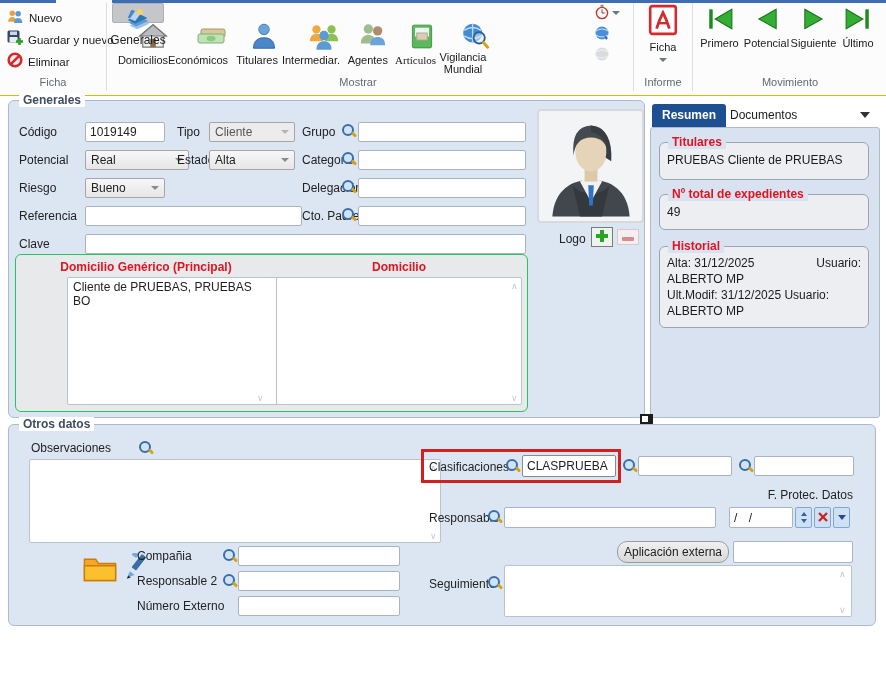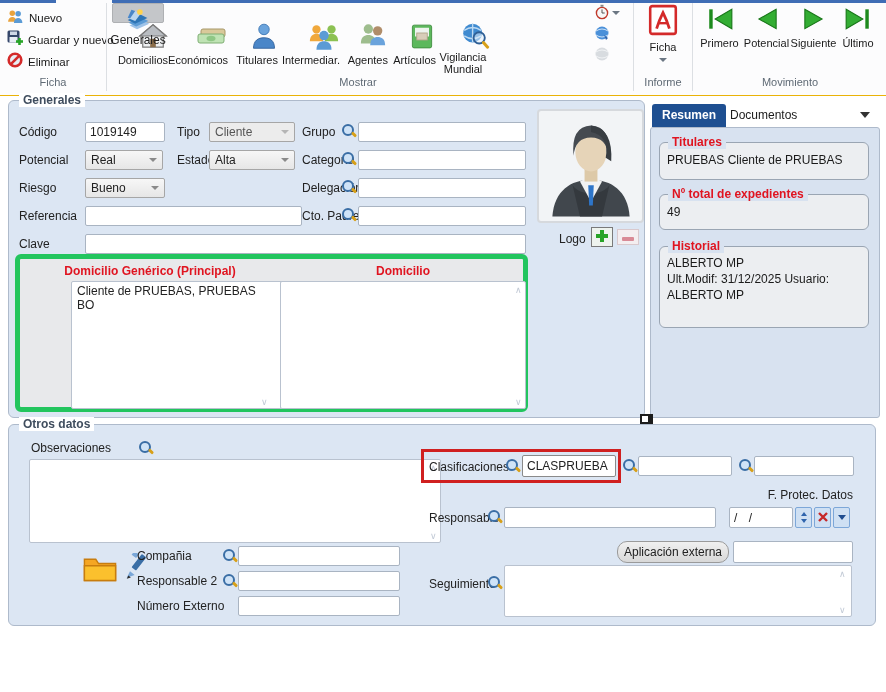--- a/index.html
+++ b/index.html
@@ -162,21 +162,21 @@
         <span class="ic">
           <svg width="30" height="28" viewBox="0 0 32 30">
               <circle cx="11" cy="7.5" r="5" fill="#9ebd8e"></circle>
               <path d="M3 23c0-7 4-9 8-9s8 2 8 9z" fill="#9ebd8e"></path>
               <circle cx="21" cy="9.5" r="5" fill="#b08d6a"></circle>
               <path d="M13 25c0-7 4-9 8-9s8 2 8 9z" fill="#6aa3dc"></path>
             </svg>
         </span>
         <span>Agentes</span>
       </div>
-      <div class="rbtn" style="width:48px;">
+      <div class="rbtn" style="width:48px;font-family:Liberation Serif, serif;">
         <span class="ic">
           <svg width="28" height="29" viewBox="0 0 32 32">
               <rect x="5" y="3" width="22" height="26" rx="2" fill="#5cb85c" stroke="#3d8b3d"></rect>
               <rect x="8" y="6" width="16" height="10" fill="#eef4ee"></rect>
               <rect x="10" y="12" width="12" height="8" fill="#d8cdb8" stroke="#b0a488"></rect>
             </svg>
         </span>
         <span>Artículos</span>
       </div>
       <div class="rbtn" style="width:54px;">
@@ -285,21 +285,21 @@
     <span class="lbl" style="left:168px;top:24px;">Tipo</span>
     <div class="sel dis" style="left:200px;top:21px;width:86px;">
         <span>Cliente</span>
         <span class="car"></span>
       </div>
     <span class="lbl" style="left:293px;top:24px;">Grupo</span>
     <span class="mag" style="left:333px;top:23px;"></span>
     <input class="inp" style="left: 349px; top: 21px; width: 168px;">
 
     <span class="lbl" style="left:10px;top:52px;">Potencial</span>
-    <div class="sel" style="left:76px;top:49px;width:78px;">
+    <div class="sel" style="left:76px;top:49px;width:104px;">
         <span>Real</span>
         <span class="car"></span>
       </div>
     <span class="lbl" style="left:168px;top:52px;">Estado</span>
     <div class="sel" style="left:200px;top:49px;width:86px;">
         <span>Alta</span>
         <span class="car"></span>
       </div>
     <span class="lbl" style="left:293px;top:52px;">Categoría</span>
     <span class="mag" style="left:333px;top:51px;"></span>
@@ -343,21 +343,21 @@
             <line x1="7" y1="1" x2="7" y2="13" stroke="#28a428" stroke-width="4"></line>
             <line x1="1" y1="7" x2="13" y2="7" stroke="#28a428" stroke-width="4"></line>
           </svg></span>
     </div>
     <div style="position:absolute;left:608px;top:128px;width:22px;height:16px;background:#f4eef0;border:1px solid #d9c9cd;display:flex;align-items:center;justify-content:center;">
       <span><svg width="12" height="4" viewBox="0 0 12 4">
             <rect width="12" height="4" rx="1" fill="#d98a96"></rect>
           </svg></span>
     </div>
 
-    <div style="position:absolute;left:6px;top:153px;width:513px;height:158px;background:#e8e9eb;border:5px solid #22c55e;border-radius:6px;">
+    <div style="position:absolute;left:6px;top:153px;width:513px;height:158px;background:#e8e9eb;border:1px solid #22c55e;border-radius:6px;">
       <div class="redttl" style="position:absolute;left:8px;top:5px;width:244px;text-align:center;">Domicilio Genérico (Principal)</div>
       <div class="redttl" style="position:absolute;left:260px;top:5px;width:246px;text-align:center;">Domicilio</div>
       <div class="ta" style="left:8px;top:22px;width:244px;height:128px;margin-left:43px;">Cliente de PRUEBAS, PRUEBAS
 BO</div>
       <span class="sc-up" style="right:14px;top:26px;position:absolute;color:#c2cad6;font-size:9px;">∧</span>
       <div class="ta" style="left:260px;top:22px;width:246px;height:128px;"></div>
       <span class="sc-up" style="right:268px;top:26px;left:auto;position:absolute;color:#c2cad6;font-size:9px;"></span>
       <span style="position:absolute;left:495px;top:26px;color:#c2cad6;font-size:9px;">∧</span>
       <span style="position:absolute;left:495px;top:138px;color:#c2cad6;font-size:9px;">∨</span>
       <span style="position:absolute;left:241px;top:138px;color:#c2cad6;font-size:9px;">∨</span>
@@ -374,20 +374,24 @@
       <span class="legend2">Titulares</span>
       <div style="position:absolute;left:7px;top:10px;">PRUEBAS Cliente de PRUEBAS</div>
     </div>
     <div class="ifs" style="left:8px;top:66px;width:210px;height:36px;">
       <span class="legend2">Nº total de expedientes</span>
       <div style="position:absolute;left:7px;top:10px;">49</div>
     </div>
     <div class="ifs" style="left:8px;top:118px;width:210px;height:82px;">
       <span class="legend2">Historial</span>
       <div style="position:absolute;left:7px;top:8px;right:7px;line-height:16px;">
+        <div style="display:flex;">
+          <span>Alta: 31/12/2025</span>
+          <span style="margin-left:auto;">Usuario:</span>
+        </div>
         <div>ALBERTO MP</div>
         <div>Ult.Modif: 31/12/2025 Usuario:</div>
         <div>ALBERTO MP</div>
       </div>
     </div>
   </div>
 
   <div id="splitter"></div>
 
   <div class="panel" style="left:8px;top:424px;width:868px;height:202px;">

